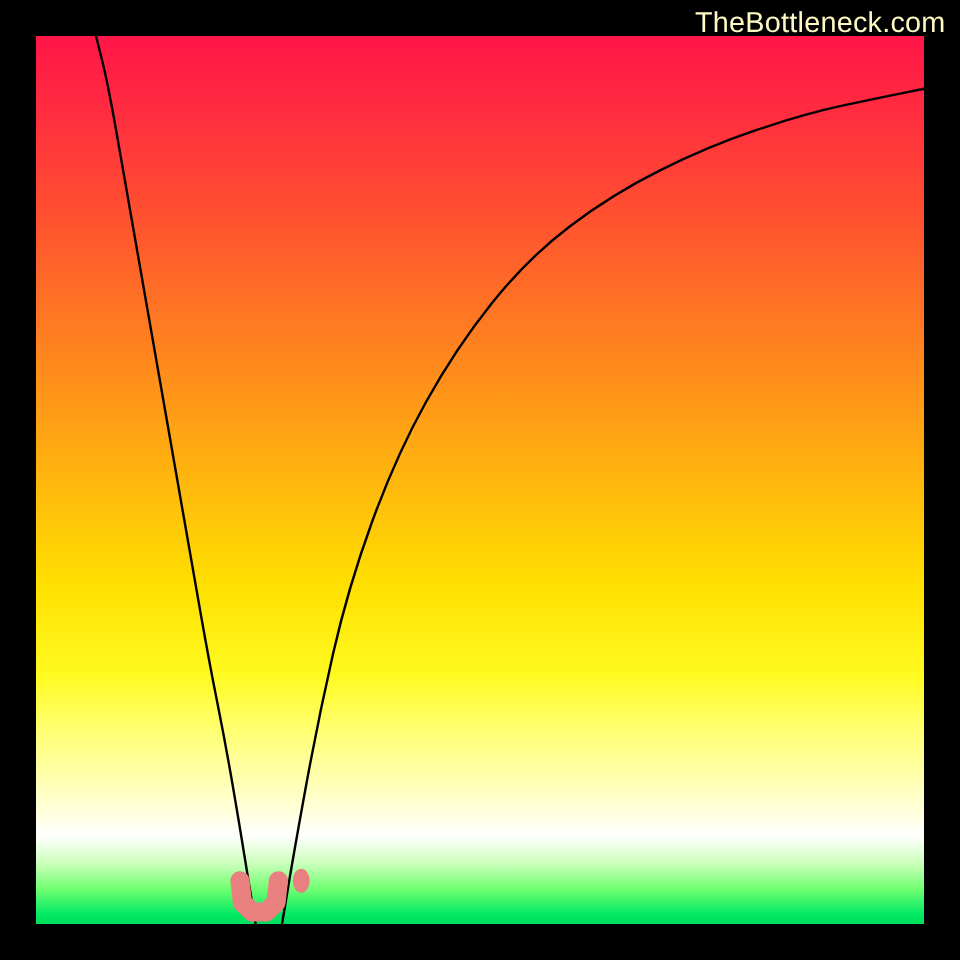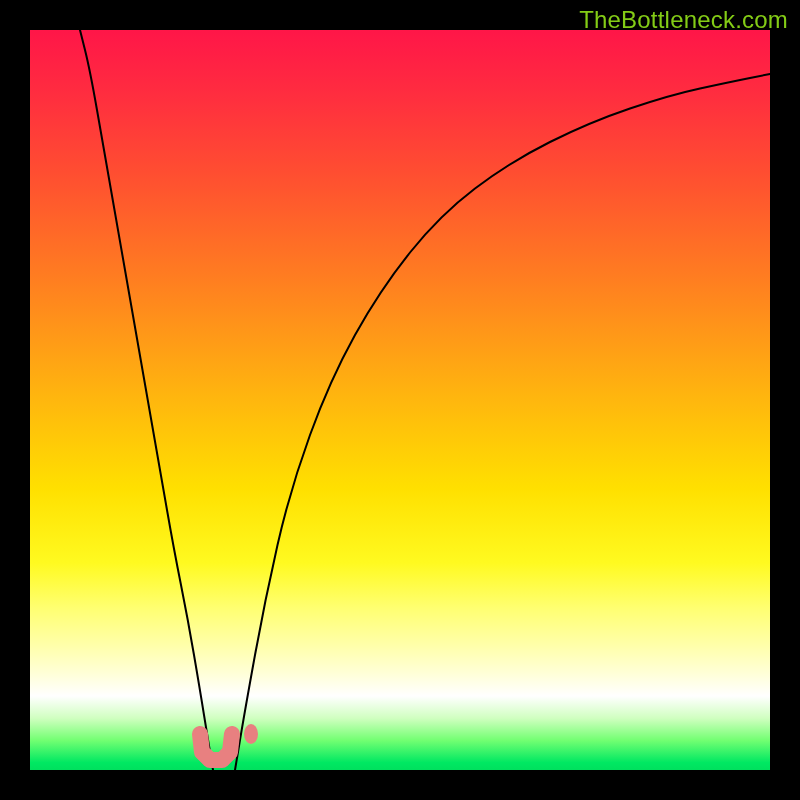--- a/index.html
+++ b/index.html
@@ -32,21 +32,21 @@
       #d0ffc0 93%,
       #72ff72 96%,
       #00e862 99%,
       #00e05e 100%
     );
   }
   .watermark {
     position: absolute;
     top: 6px;
     right: 12px;
-    color: #84cc16;
+    color: #fef9c3;
     font-size: 24px;
     letter-spacing: 0.2px;
     font-weight: 500;
   }
   svg.curves {
     position: absolute;
     left: 0;
     top: 0;
     width: 740px;
     height: 740px;

